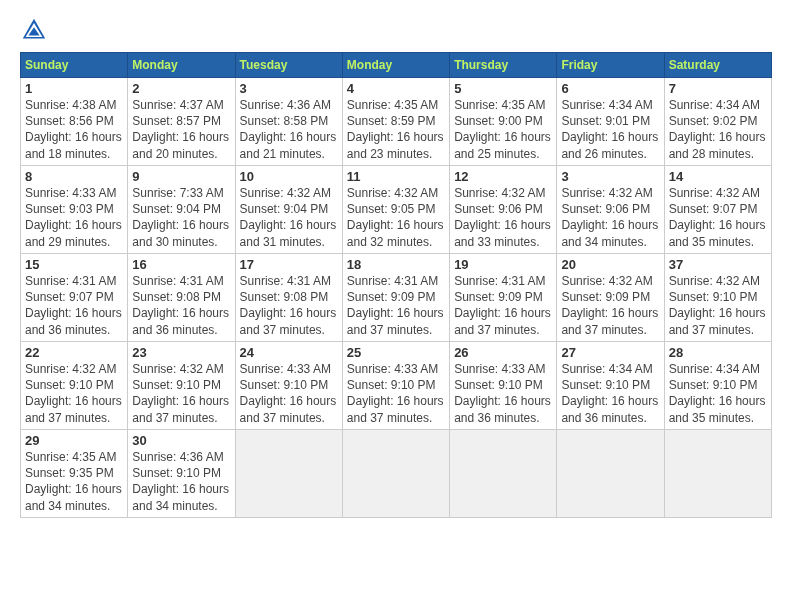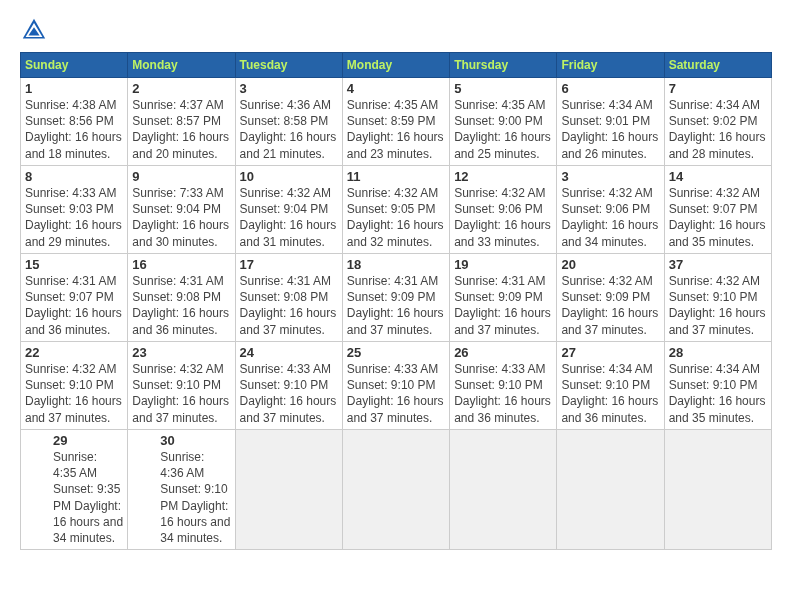--- a/index.html
+++ b/index.html
@@ -84,21 +84,20 @@
       display: block;
       margin-bottom: 1px;
     }
     .day-info {
       font-size: 12px;
       color: #444;
       line-height: 1.35;
     }
     .last-row td {
       height: 76px;
-      padding-left: 32px;
     }
   </style>
 </head>
 <body>
 
 <div class="page">
   <div class="header">
     <div class="logo">
       <svg class="logo-icon" viewBox="0 0 40 40" width="36" height="36">
         <polygon points="20,4 36,32 4,32" fill="#1a5fb4"></polygon>

